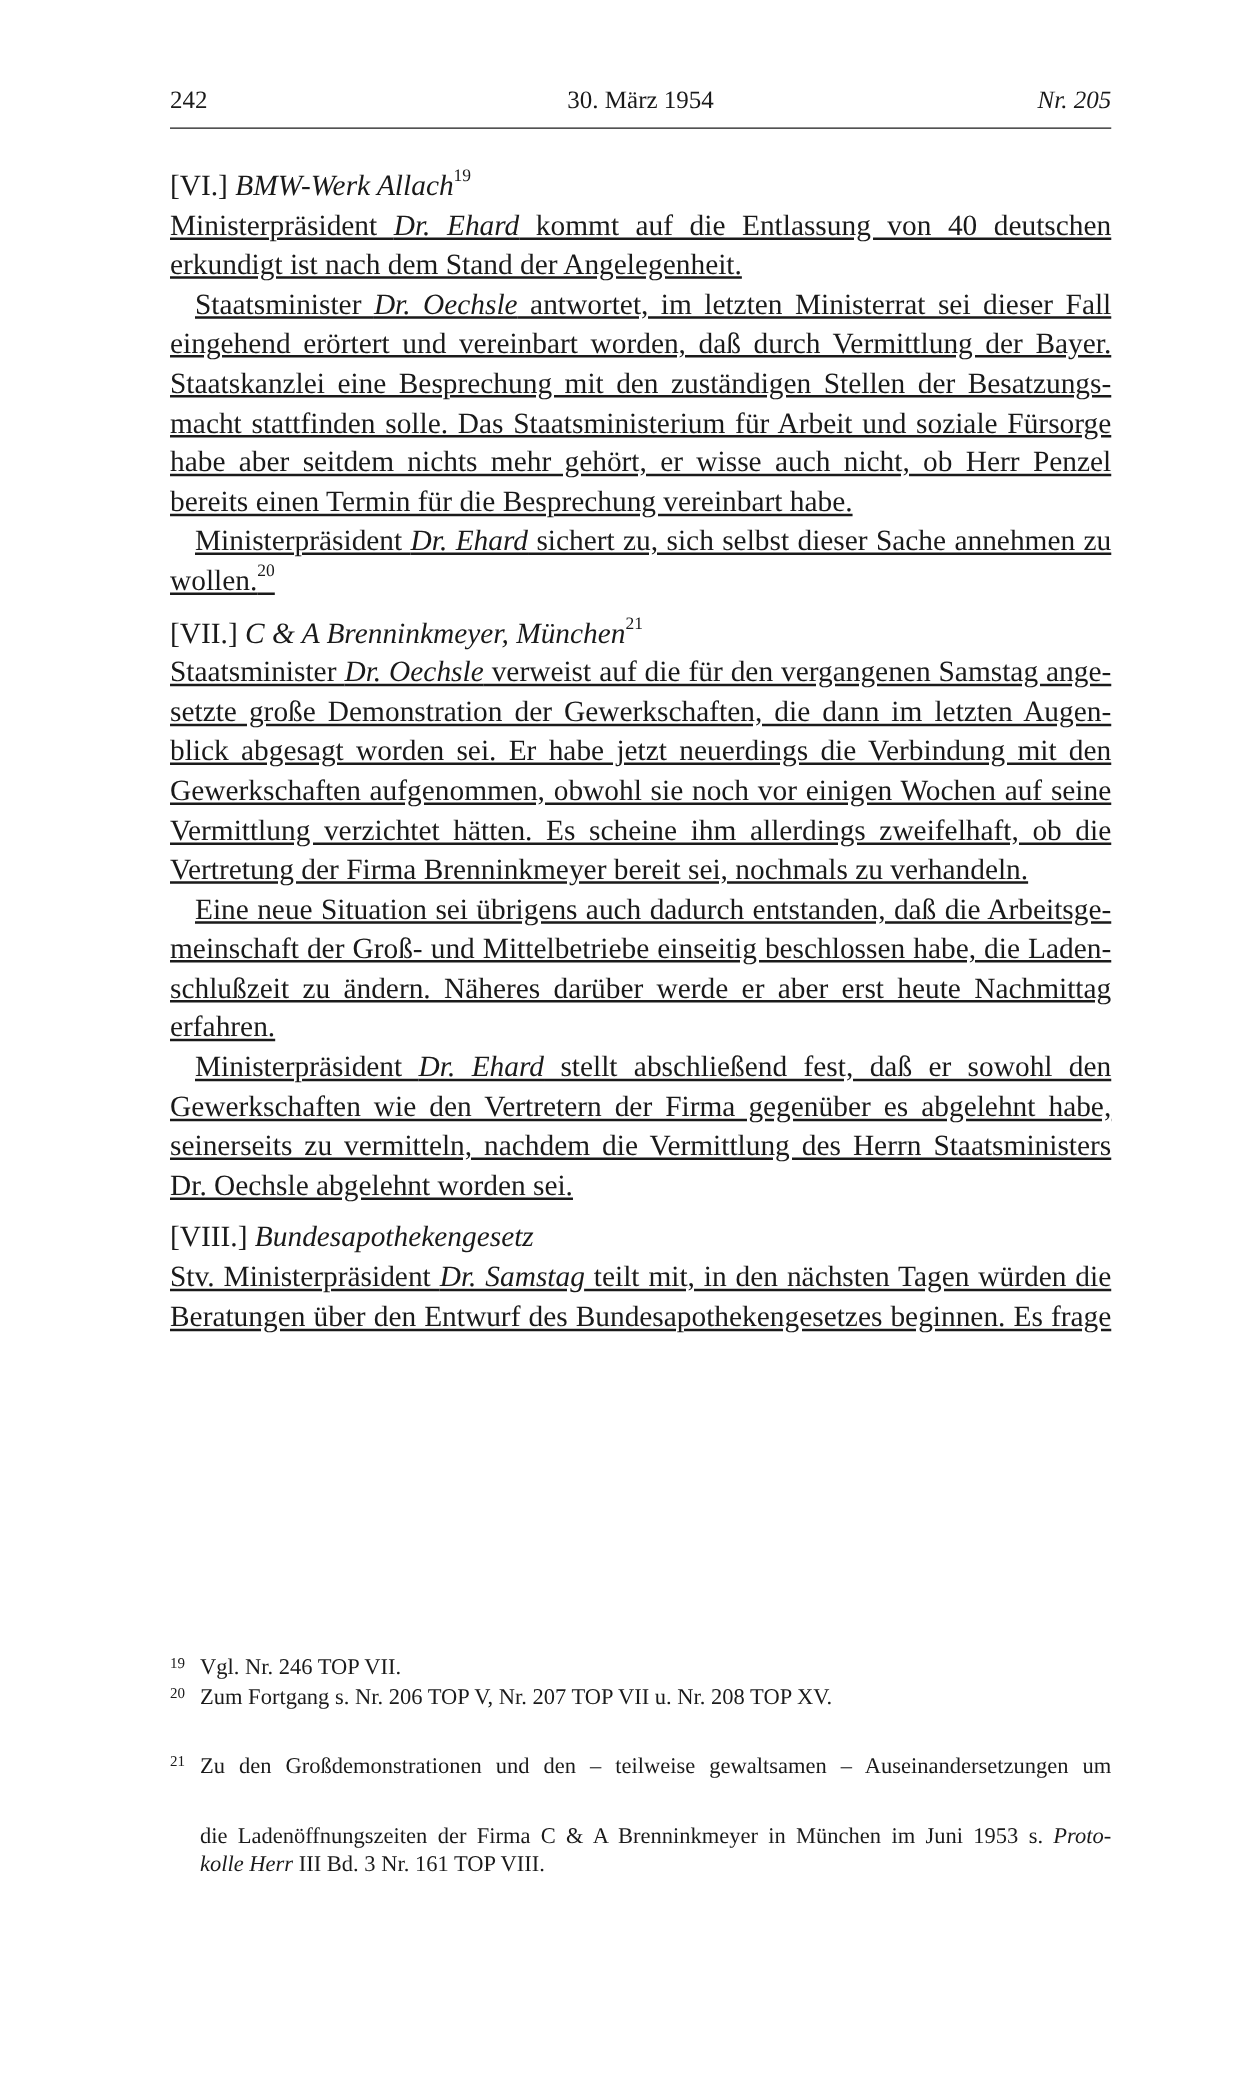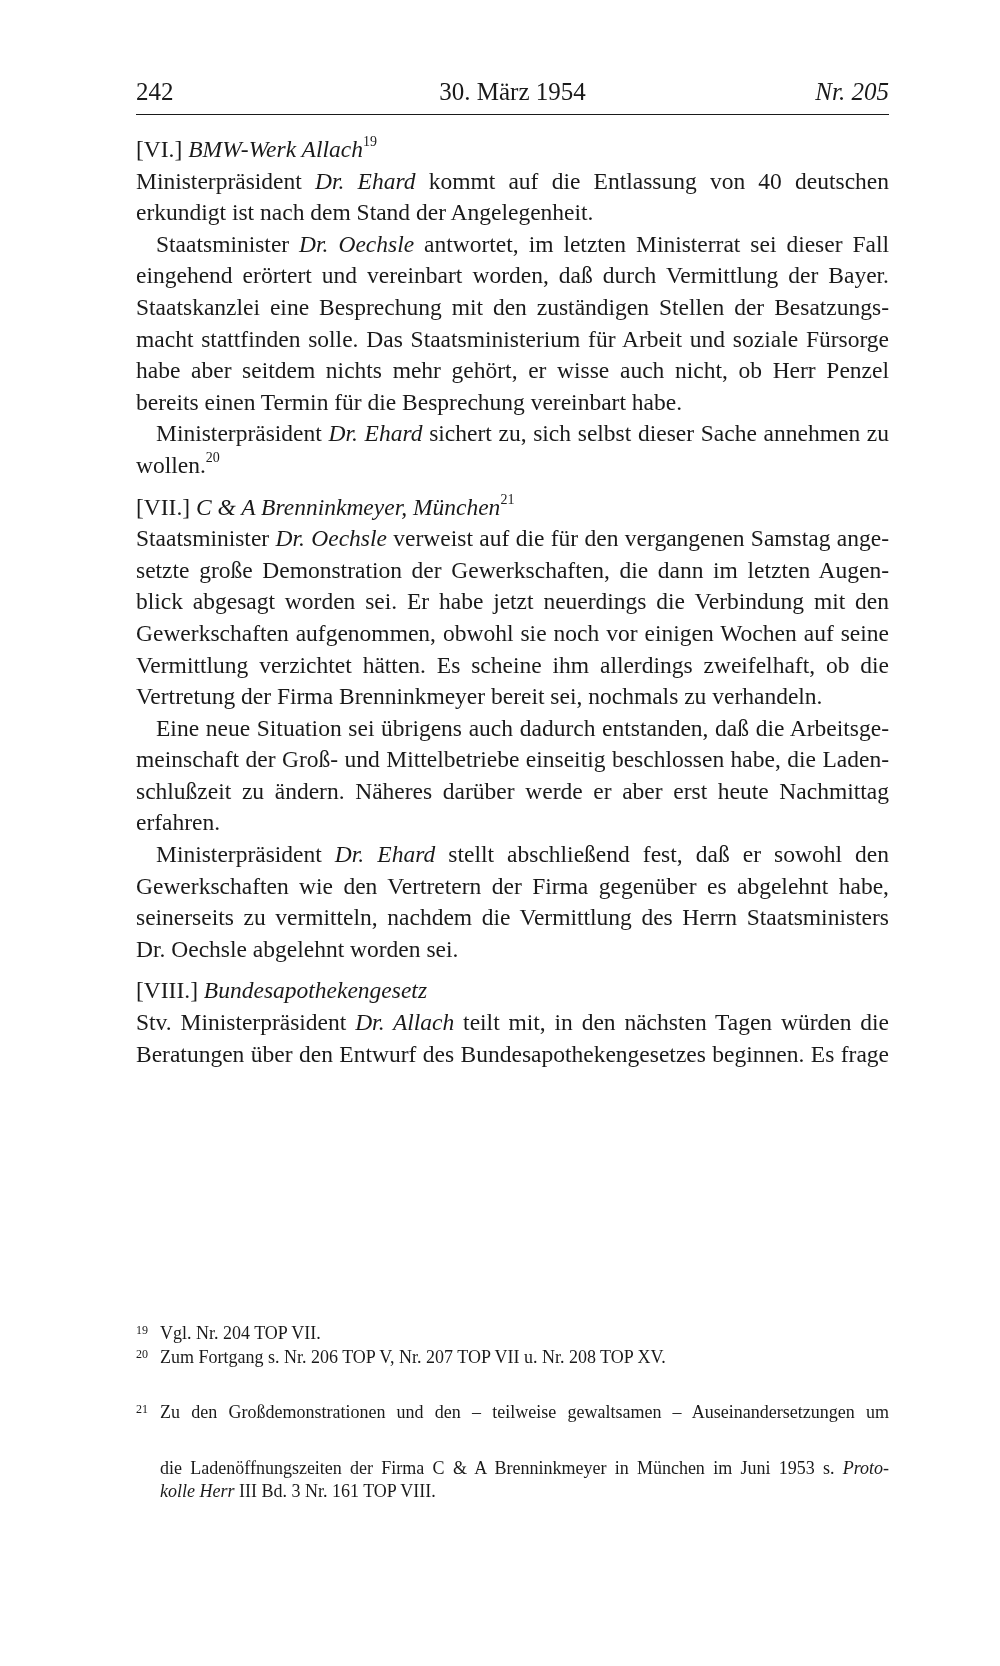--- a/index.html
+++ b/index.html
@@ -16,26 +16,26 @@
     color: #1a1a1a;
   }
   .page {
     position: absolute;
     left: 136px;
     top: 0;
     width: 753px;
   }
   .running-head {
     position: absolute;
-    top: 74px;
+    top: 62px;
     left: 0;
     width: 753px;
     height: 40px;
     border-bottom: 1.4px solid #1a1a1a;
-    font-size: 25px;
+    font-size: 20px;
     line-height: 32px;
   }
   .running-head span {
     position: absolute;
     bottom: 6px;
   }
   .rh-left { left: 0; }
   .rh-center { left: 0; right: 0; text-align: center; }
   .rh-right { right: 0; font-style: italic; }
 
@@ -61,20 +61,21 @@
     top: -2px;
     vertical-align: super;
   }
   .line {
     display: block;
     text-align: justify;
     text-align-last: justify;
     white-space: nowrap;
     height: 31.6px;
     overflow: visible;
+    text-decoration: underline;
   }
   .line.last {
     text-align-last: left;
   }
   .line.indent {
     padding-left: 20px;
   }
 
   .footnotes {
     position: absolute;
@@ -170,31 +171,31 @@
       </div>
     </div>
 
     <div class="section">
       <div class="heading">
         <span>[VIII.]</span>
         <i>Bundesapothekengesetz</i>
       </div>
 
       <div class="para">
-        <span class="line"><span>Stv. Ministerpräsident </span><i>Dr. Allach</i><span> teilt mit, in den nächsten Tagen würden die</span></span>
+        <span class="line"><span>Stv. Ministerpräsident </span><i>Dr. Samstag</i><span> teilt mit, in den nächsten Tagen würden die</span></span>
         <span class="line"><span>Beratungen über den Entwurf des Bundesapothekengesetzes beginnen. Es frage</span></span>
       </div>
     </div>
 
   </div>
 
   <div class="footnotes">
     <div class="fn">
       <span class="fn-num">19</span>
-      <span class="fn-line"><span>Vgl. Nr. 204 TOP VII.</span></span>
+      <span class="fn-line"><span>Vgl. Nr. 246 TOP VII.</span></span>
     </div>
     <div class="fn">
       <span class="fn-num">20</span>
       <span class="fn-line"><span>Zum Fortgang s. Nr. 206 TOP V, Nr. 207 TOP VII u. Nr. 208 TOP XV.</span></span>
     </div>
     <div class="fn">
       <span class="fn-num">21</span>
       <span class="fn-line full"><span>Zu den Großdemonstrationen und den – teilweise gewaltsamen – Auseinandersetzungen um</span></span>
       <span class="fn-line full"><span>die Ladenöffnungszeiten der Firma C &amp; A Brenninkmeyer in München im Juni 1953 s. </span><i>Proto-</i></span>
       <span class="fn-line"><i>kolle Herr</i><span> III Bd. 3 Nr. 161 TOP VIII.</span></span>

